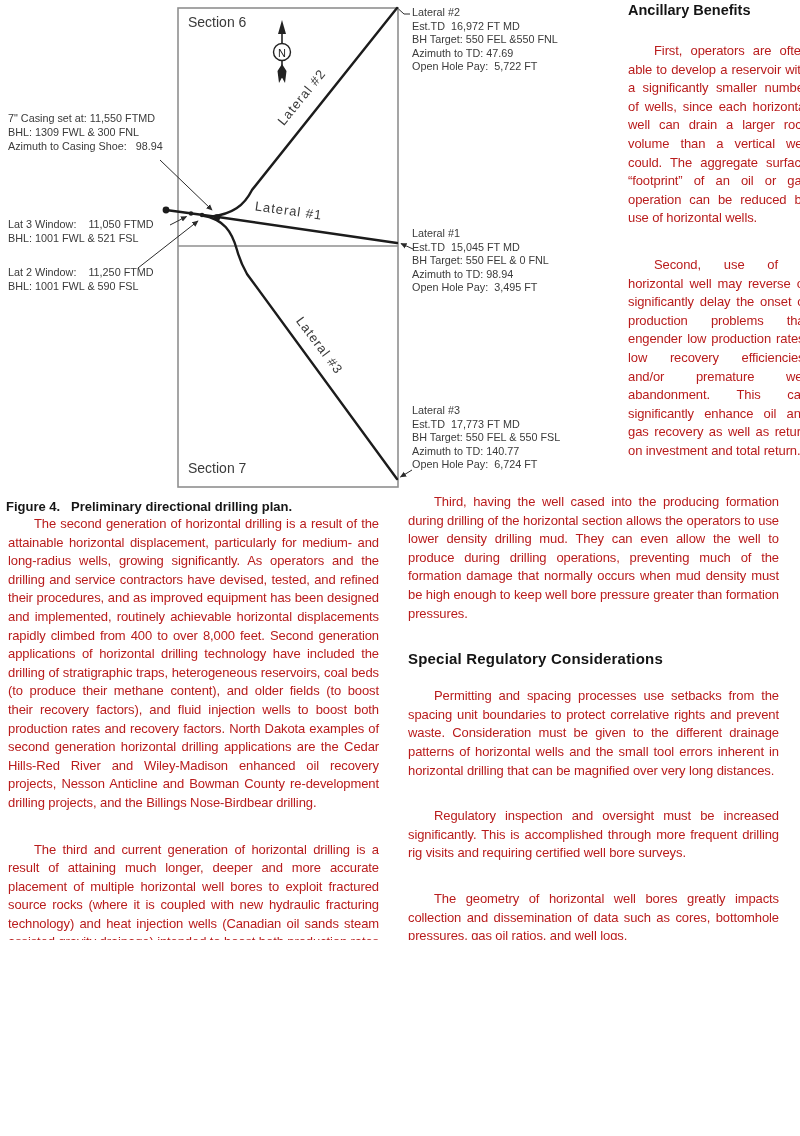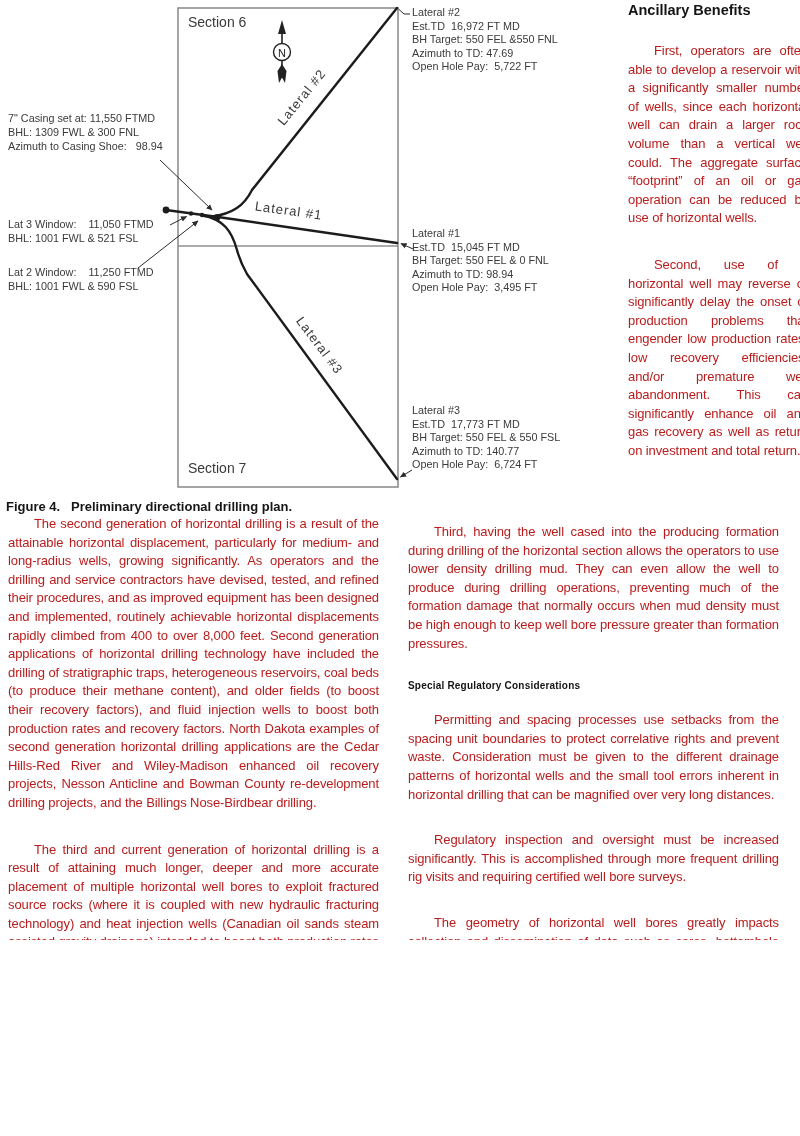--- a/index.html
+++ b/index.html
@@ -22,22 +22,22 @@
   }
   
   .ancillary { position:absolute; left:628px; top:2px; width:180px; }
   .ancillary h2 { font-size:14.5px; margin:0 0 24px 0; color:#141414; }
   .ancillary p, .bodycol p {
     font-size:13px; font-weight:normal; line-height:18.6px; text-align:justify;
     text-indent:26px; margin:0 0 28px 0; letter-spacing:-0.1px; color:#b91c1c;
   }
   .bodycol { position:absolute; width:371px; }
   .col-left  { left:8px;  top:515px; }
-  .col-right { left:408px; top:523px; }
-  .bodycol h2 { font-size:10px; margin:0 0 20px 0; color:#141414; letter-spacing:0.2px; }
+  .col-right { left:408px; top:493px; }
+  .bodycol h2 { font-size:15px; margin:0 0 20px 0; color:#141414; letter-spacing:0.2px; }
   .col-right p { margin-bottom:27px; }
   
   .footer-item { position:absolute; top:1108px; font-size:13px; font-weight:bold; color:#1b1b1b;margin-top:40px; }
   .footer-left   { left:8px; }
   .footer-center { left:291px; width:160px; text-align:right; }
   .footer-right  { left:662px;text-align:center; }
 </style>
 </head>
 <body>
 

